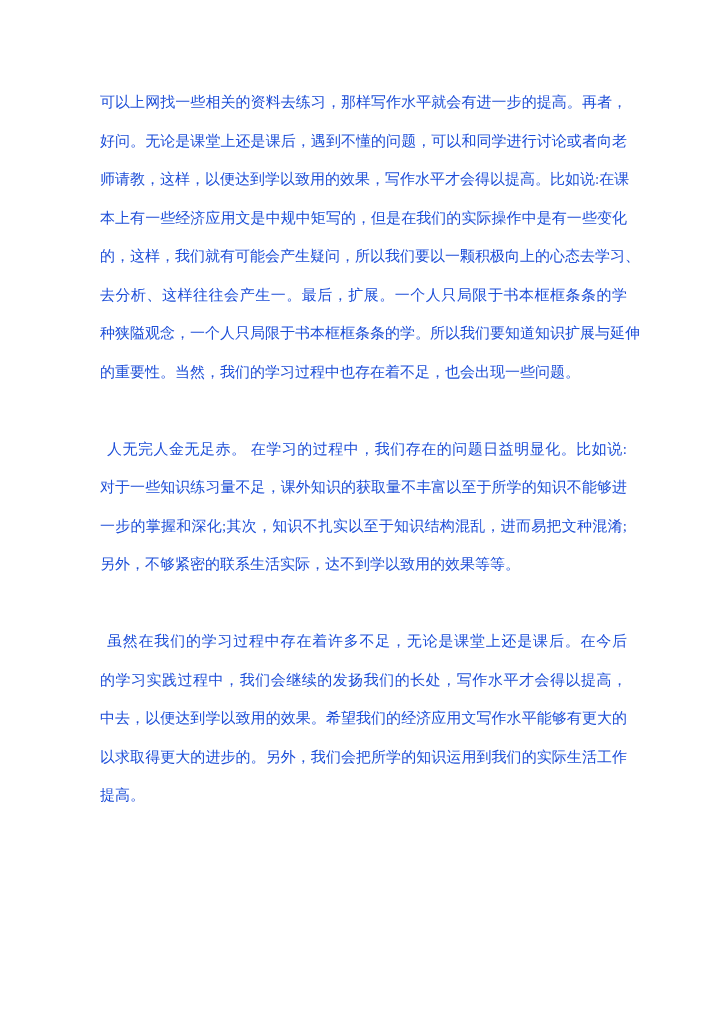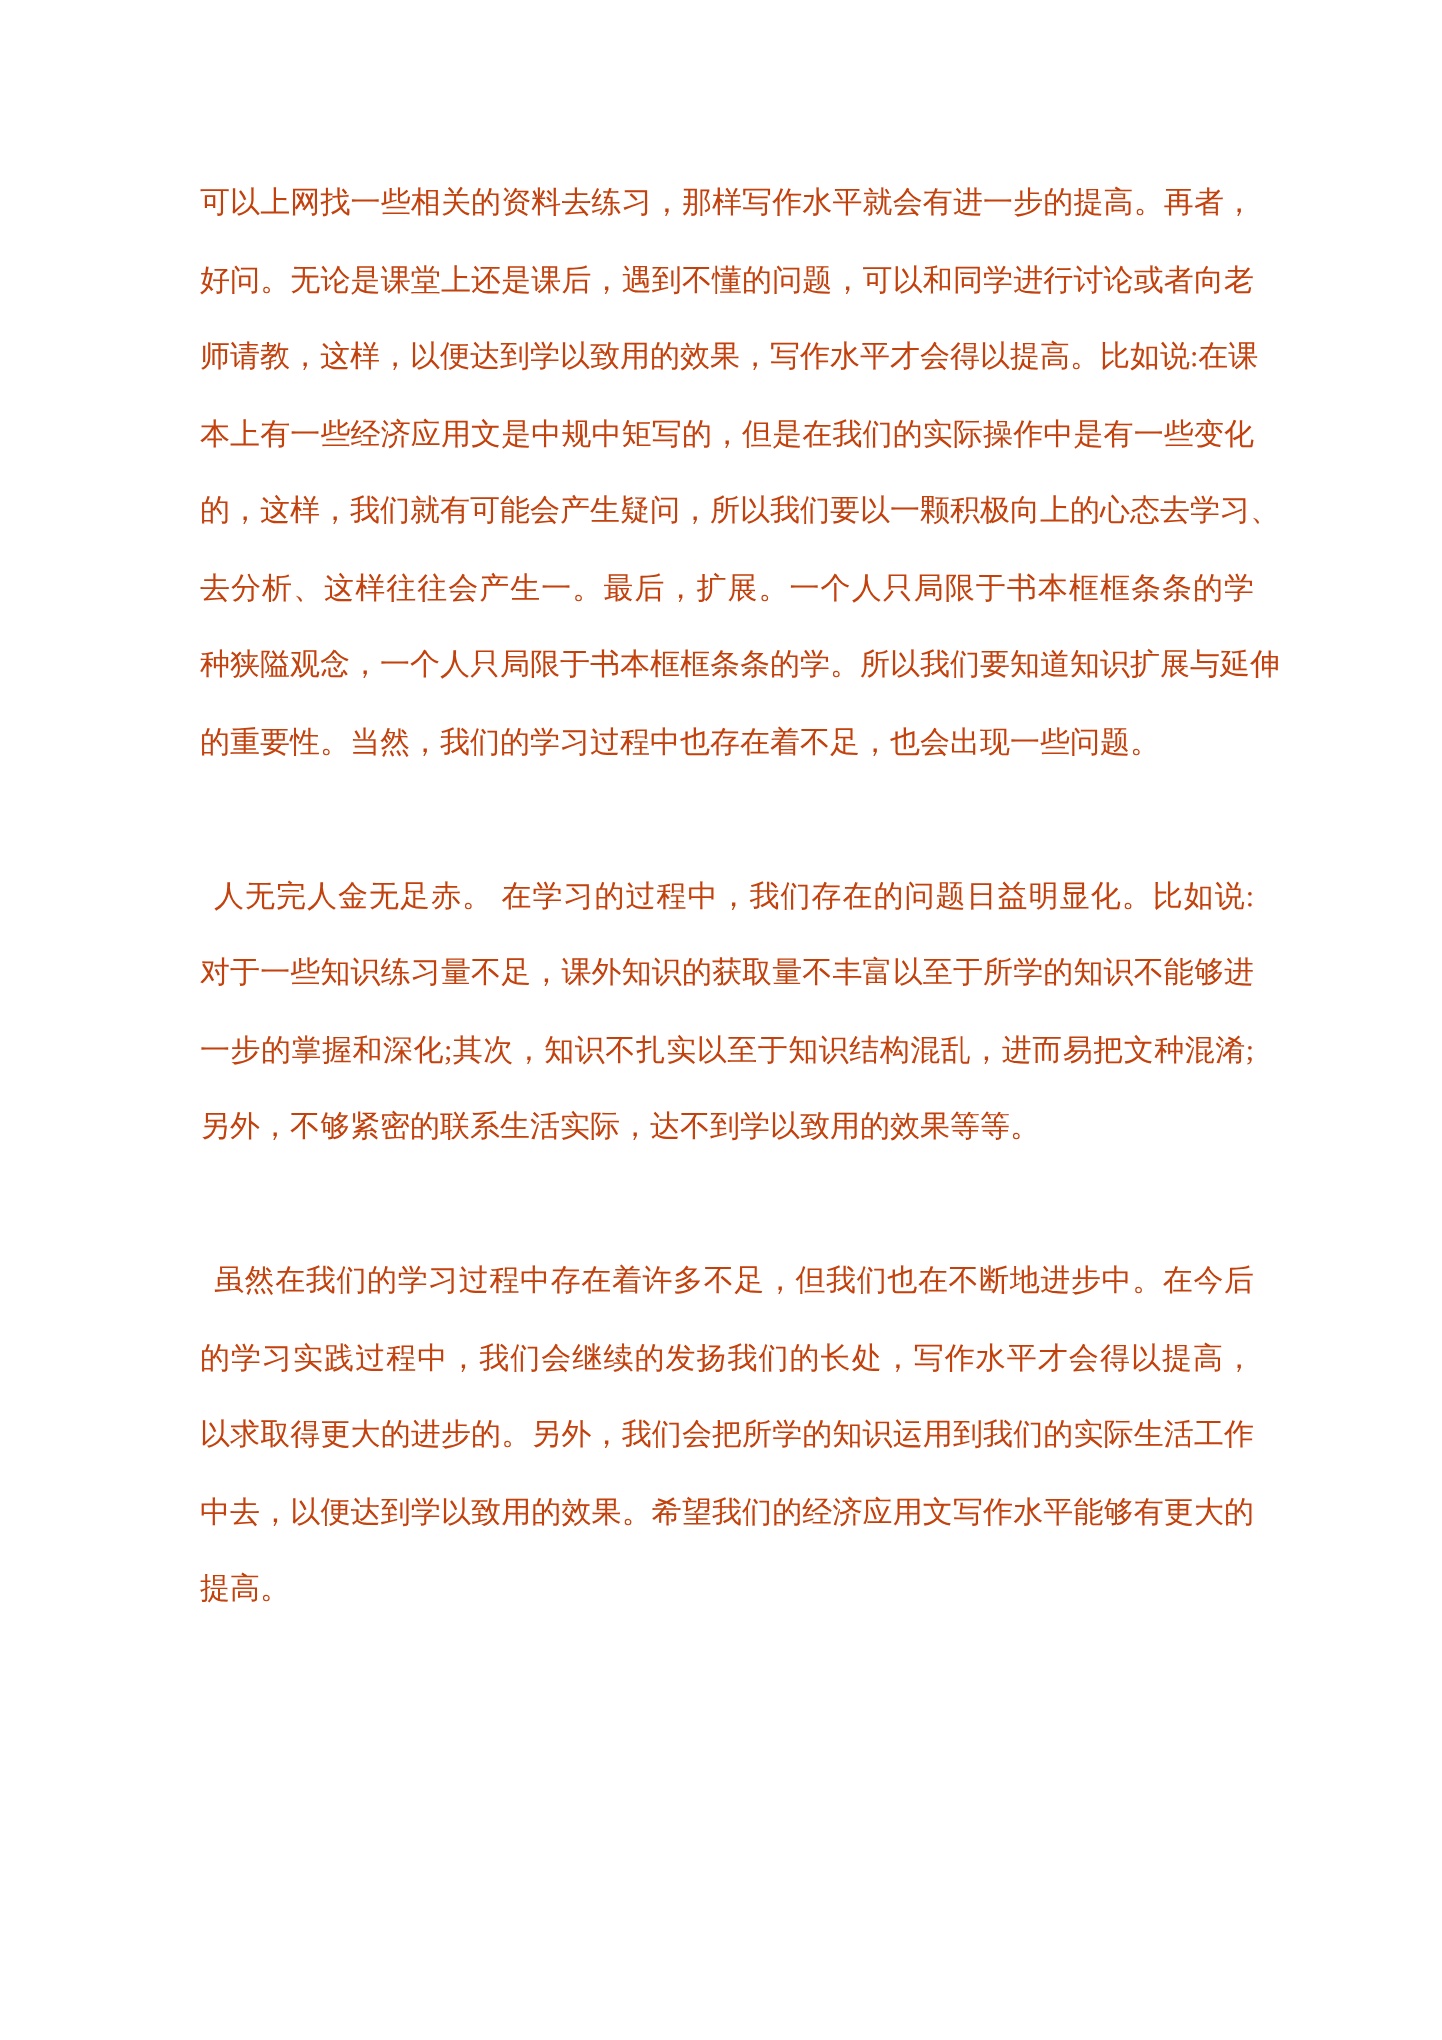--- a/index.html
+++ b/index.html
@@ -7,21 +7,21 @@
     padding: 0;
     background: #ffffff;
   }
   .page {
     position: relative;
     width: 721px;
     height: 844px;
     background: #ffffff;
     overflow: hidden;
     font-family: "Liberation Serif", "DejaVu Serif", serif;
-    color: #c2410c;
+    color: #1d4ed8;
   }
   .text-block {
     position: absolute;
     top: 83px;
     left: 100px;
     width: 527px;
     font-size: 15px;
     line-height: 38.5px;
   }
   .paragraph {
@@ -61,21 +61,21 @@
     </div>
 
     <div class="paragraph">
       <div class="line indent">人无完人金无足赤。&nbsp;在学习的过程中，我们存在的问题日益明显化。比如说:</div>
       <div class="line">对于一些知识练习量不足，课外知识的获取量不丰富以至于所学的知识不能够进</div>
       <div class="line">一步的掌握和深化;其次，知识不扎实以至于知识结构混乱，进而易把文种混淆;</div>
       <div class="line last">另外，不够紧密的联系生活实际，达不到学以致用的效果等等。</div>
     </div>
 
     <div class="paragraph">
-      <div class="line indent">虽然在我们的学习过程中存在着许多不足，但我们也在不断地进步中。在今后</div>
+      <div class="line indent">虽然在我们的学习过程中存在着许多不足，无论是课堂上还是课后。在今后</div>
       <div class="line">的学习实践过程中，我们会继续的发扬我们的长处，写作水平才会得以提高，</div>
+      <div class="line">中去，以便达到学以致用的效果。希望我们的经济应用文写作水平能够有更大的</div>
       <div class="line">以求取得更大的进步的。另外，我们会把所学的知识运用到我们的实际生活工作</div>
-      <div class="line">中去，以便达到学以致用的效果。希望我们的经济应用文写作水平能够有更大的</div>
       <div class="line last">提高。</div>
     </div>
 
   </div>
 </div>
 
 </body></html>

